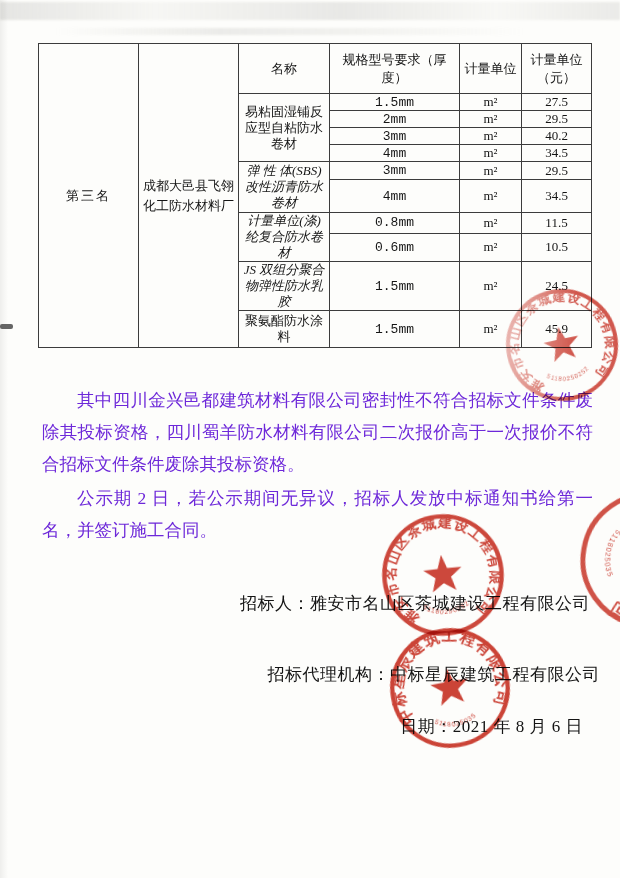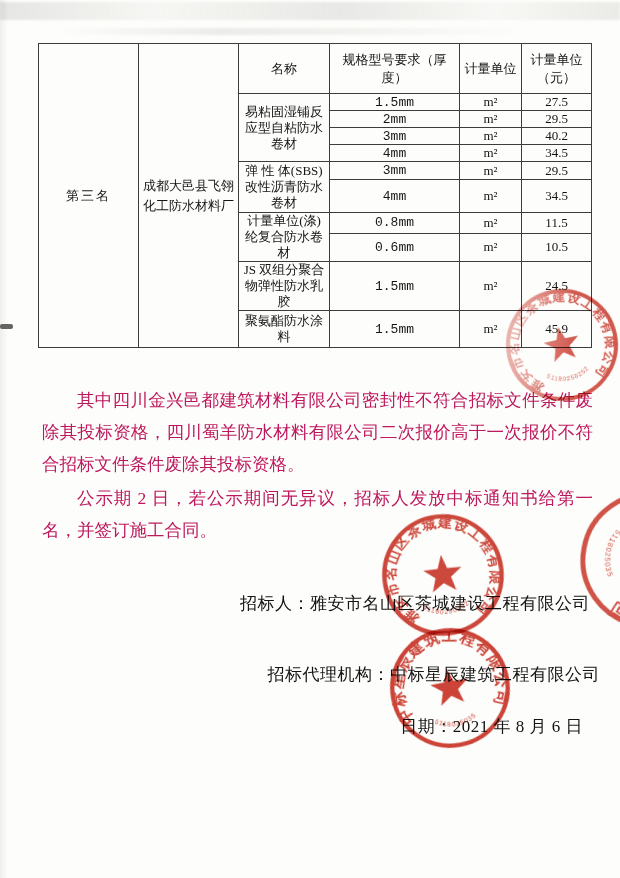--- a/index.html
+++ b/index.html
@@ -18,28 +18,28 @@
     background:linear-gradient(90deg,rgba(0,0,0,.06),transparent);}
   .scan-dash{position:absolute;left:0;top:324px;width:13px;height:5px;background:#4a4a4a;border-radius:2px;opacity:.85;}
   
   table.bid{border-collapse:collapse;table-layout:fixed;position:absolute;left:38px;top:43px;width:553px;}
   table.bid td{border:1px solid #3c3c3c;text-align:center;vertical-align:middle;padding:0 2px;font-size:13px;overflow:hidden;color:#151515;}
   td.rank{font-size:14.5px;letter-spacing:2px;}
   td.company{font-size:14px;line-height:20px;padding:0 7px;}
   td.hdr{font-size:14px;line-height:18px;}
   td.hdr-spec{font-size:12.5px;}
   td.name-cell{font-size:13.5px;line-height:16px;padding:1px 4px;}
-  td.ta-l{text-align:left;}
+  td.ta-l{text-align:left;font-style:italic;}
   td.spec-cell{font-size:12.5px;font-family:Liberation Mono, monospace;}
   td.unit-cell{vertical-align:top;font-size:12px;padding-top:1px;}
   td.price-cell{font-size:13.5px;}
   tr.rh-hdr{height:50px;} tr.rh-17{height:17px;margin-left:18px;} tr.rh-16{height:16px;} tr.rh-18{height:18px;}
   tr.rh-33{height:33px;} tr.rh-20{height:20px;} tr.rh-27{height:27px;} tr.rh-48{height:48px;} tr.rh-37{height:37px;margin-left:44px;}
   
-  .body-text{position:absolute;left:42px;width:551px;top:384px;font-size:17.5px;line-height:32px;text-align:justify;color:#be185d;}
+  .body-text{position:absolute;left:42px;width:551px;top:384px;font-size:17.5px;line-height:32px;text-align:justify;color:#6d28d9;}
   .body-text p{margin:0;text-indent:2em;}
   .body-text p + p{margin-top:2px;}
   
   .sig{position:absolute;left:0;right:0;text-align:right;font-size:17px;letter-spacing:.5px;color:#141414;}
   .sig-tenderer{top:592px;padding-right:30px;}
   .sig-agency{top:663px;padding-right:20px;}
   .sig-date{top:715px;padding-right:37px;}
   
   .stamp{position:absolute;mix-blend-mode:multiply;pointer-events:none;}
   .stamp svg{display:block;width:100%;height:100%;filter:blur(.35px);}

